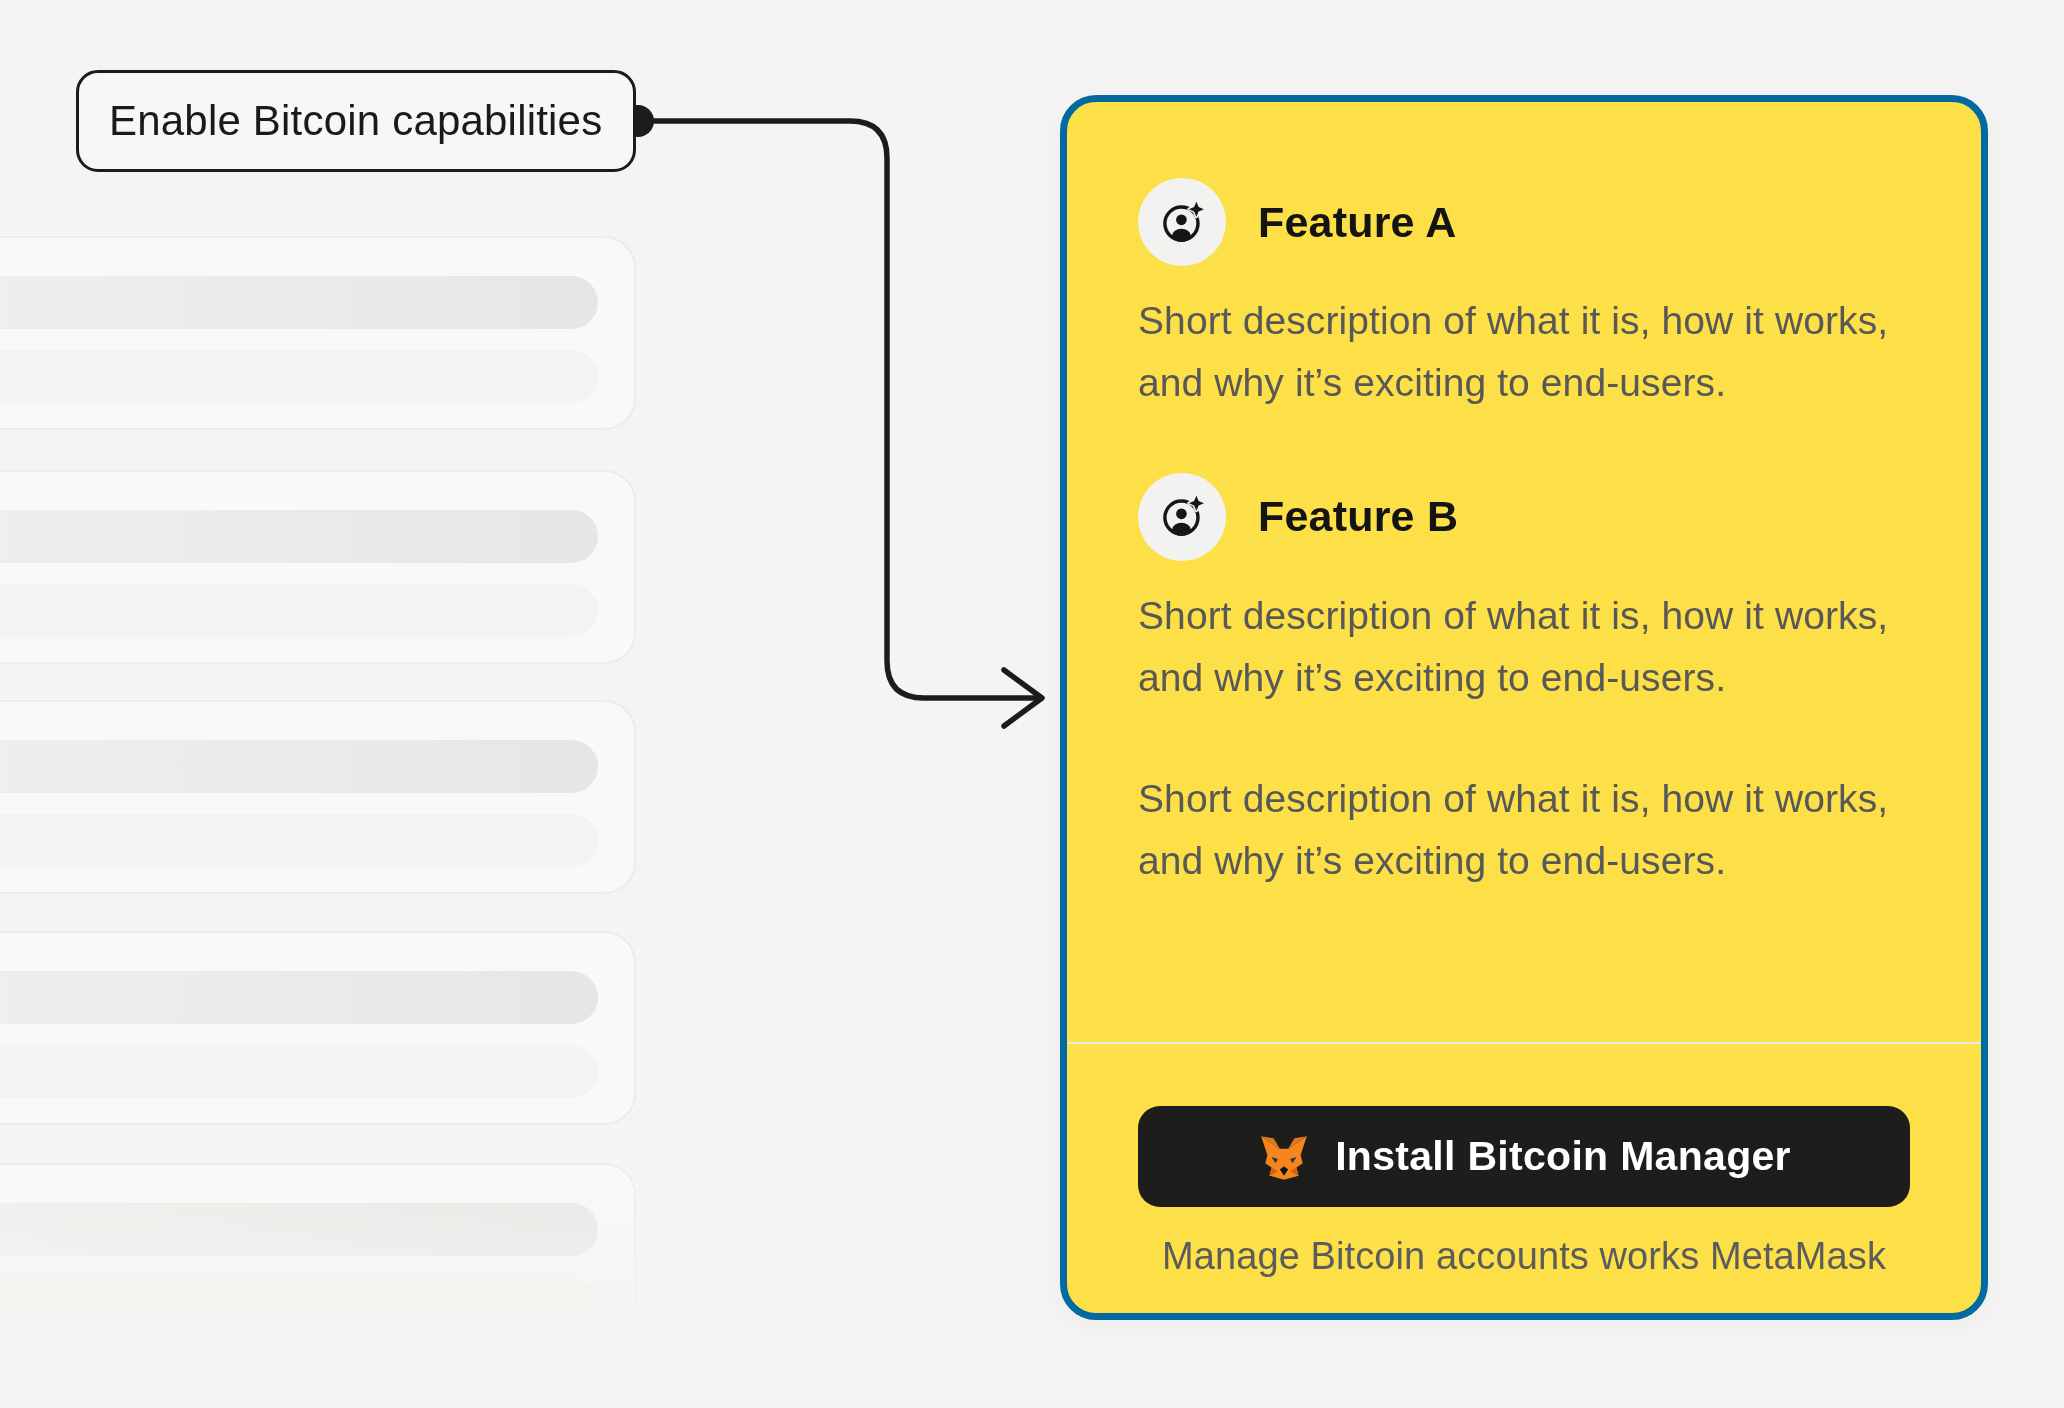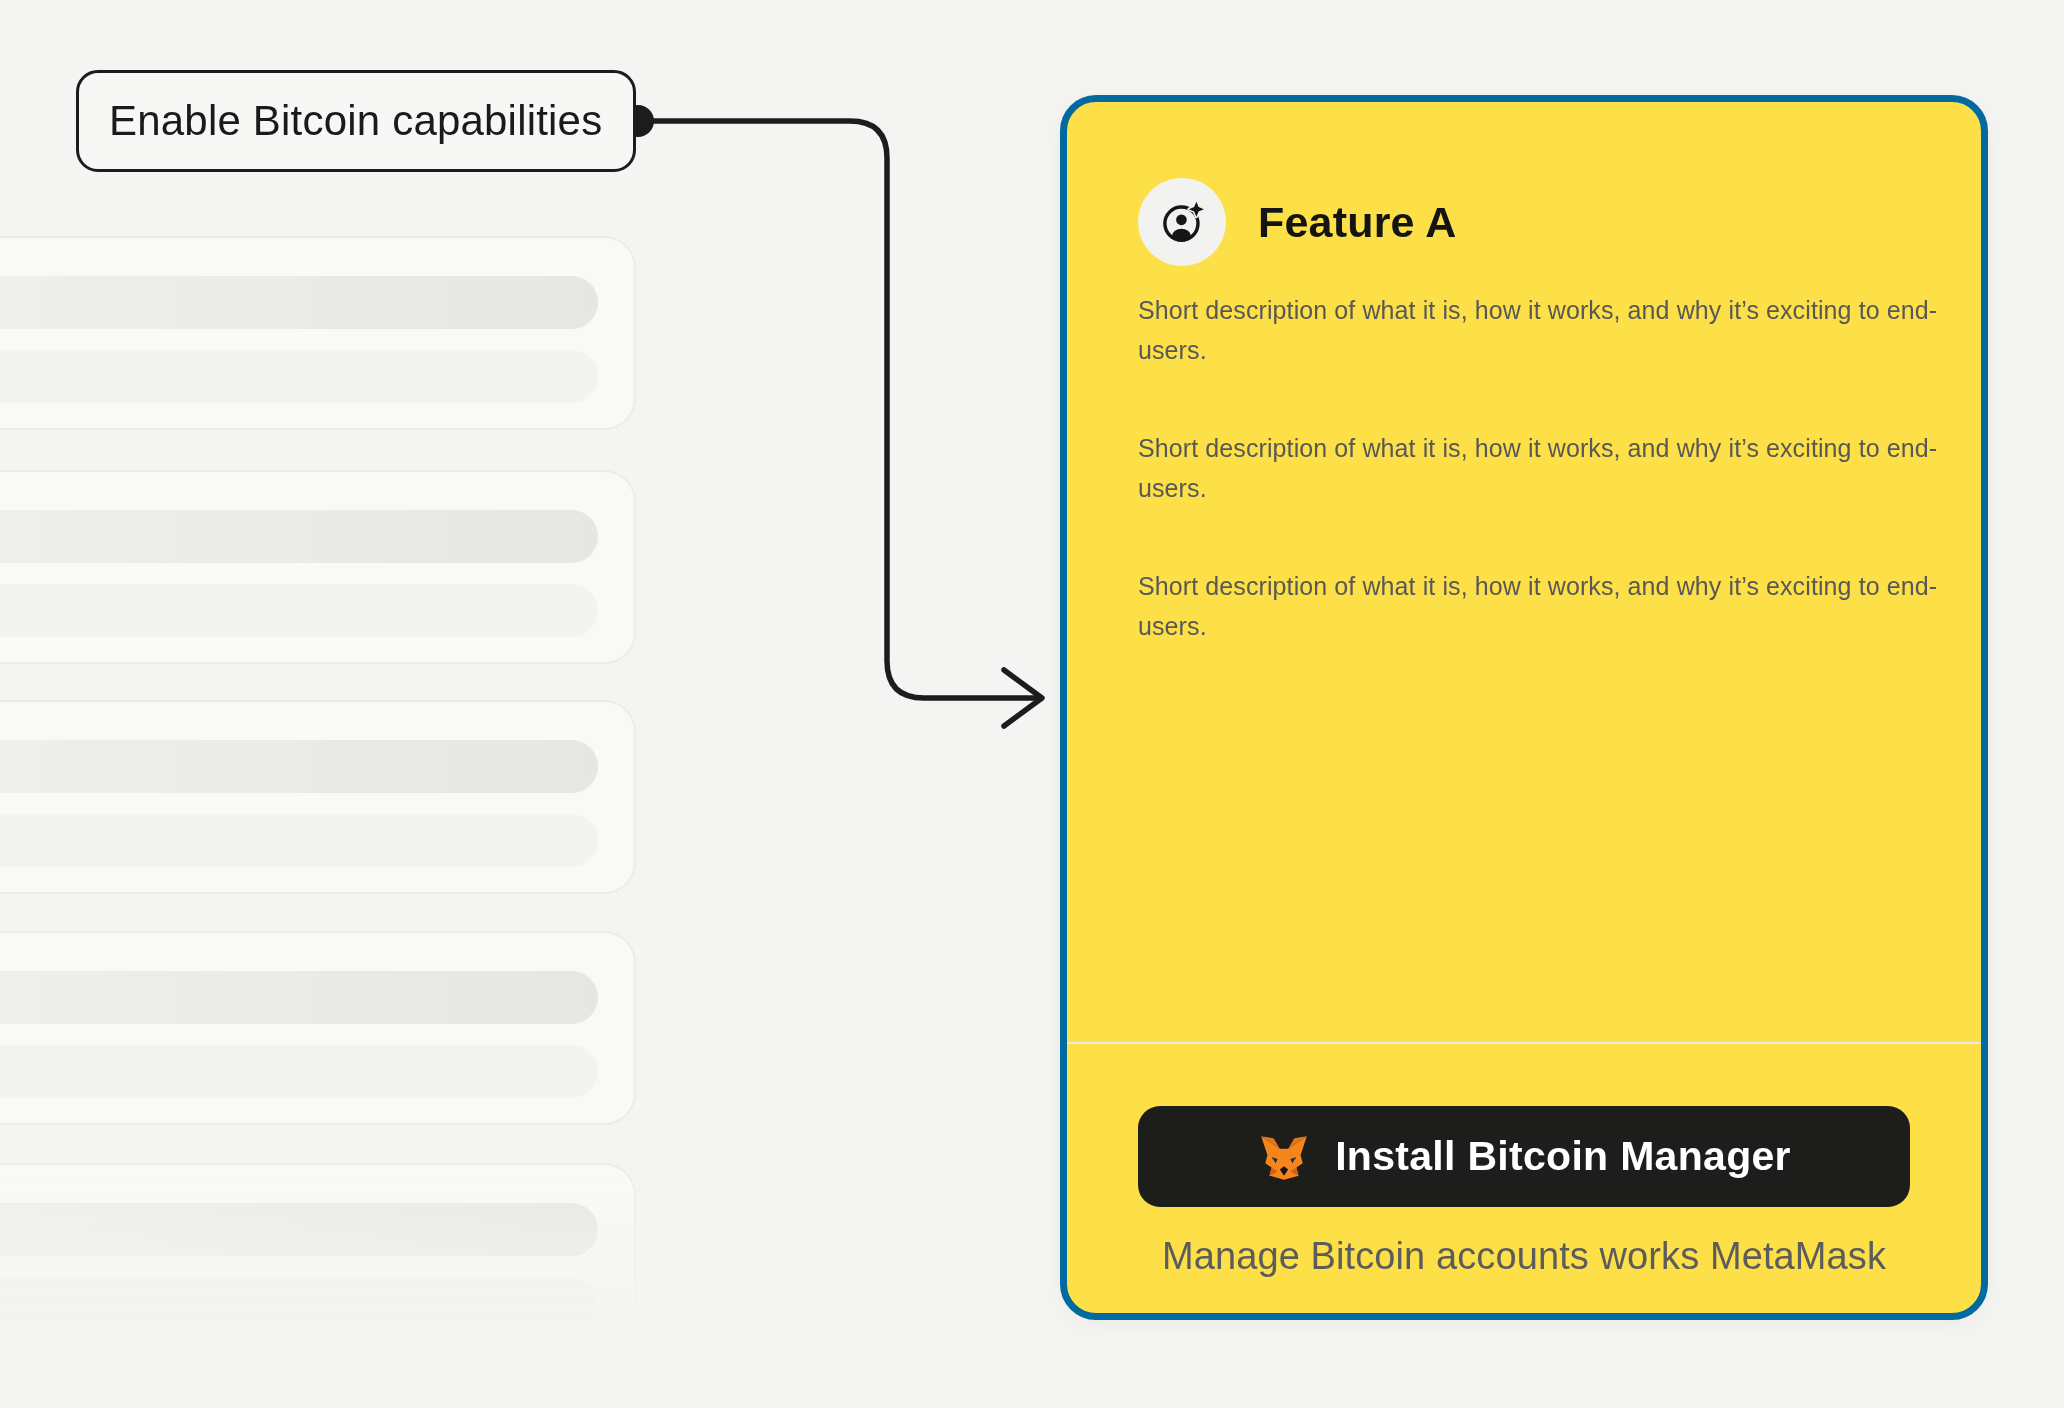--- a/index.html
+++ b/index.html
@@ -106,21 +106,21 @@
   }
   .feature-title {
     font-size: 43px;
     font-weight: 700;
     color: #141414;
     letter-spacing: 0.2px;
   }
   .feature-desc {
     margin-top: 24px;
     width: 800px;
-    font-size: 25px;
+    font-size: 39px;
     line-height: 1.6;
     color: #585858;
     letter-spacing: 0.1px;
   }
 
   .divider {
     height: 0;
     border-top: 2px solid #e9e9e7;
     width: 100%;
   }
@@ -205,20 +205,31 @@
               <ellipse cx="21" cy="34" rx="8.6" ry="6.2" fill="#161616"></ellipse>
               <path d="M35 2.5 l2.1 4.9 4.9 2.1 -4.9 2.1 -2.1 4.9 -2.1 -4.9 -4.9 -2.1 4.9 -2.1 z" fill="#161616" stroke="#f2f2f0" stroke-width="3" stroke-linejoin="round" paint-order="stroke"></path>
             </svg>
           </span>
           <h3 class="feature-title">Feature A</h3>
         </div>
         <p class="feature-desc">Short description of what it is, how it works, and why it’s exciting to end-users.</p>
       </div>
 
       <div class="feature">
+        <div class="feature-head">
+          <span class="ficon">
+            <svg viewBox="0 0 44 44" width="47" height="47">
+              <circle cx="21" cy="23" r="15.5" fill="none" stroke="#161616" stroke-width="3.2"></circle>
+              <circle cx="21" cy="19.5" r="5" fill="#161616"></circle>
+              <ellipse cx="21" cy="34" rx="8.6" ry="6.2" fill="#161616"></ellipse>
+              <path d="M35 2.5 l2.1 4.9 4.9 2.1 -4.9 2.1 -2.1 4.9 -2.1 -4.9 -4.9 -2.1 4.9 -2.1 z" fill="#161616" stroke="#f2f2f0" stroke-width="3" stroke-linejoin="round" paint-order="stroke"></path>
+            </svg>
+          </span>
+          <h3 class="feature-title">Feature B</h3>
+        </div>
         <p class="feature-desc">Short description of what it is, how it works, and why it’s exciting to end-users.</p>
       </div>
 
       <div class="feature">
         <p class="feature-desc">Short description of what it is, how it works, and why it’s exciting to end-users.</p>
       </div>
 
     </div>
 
     <div class="divider"></div>

